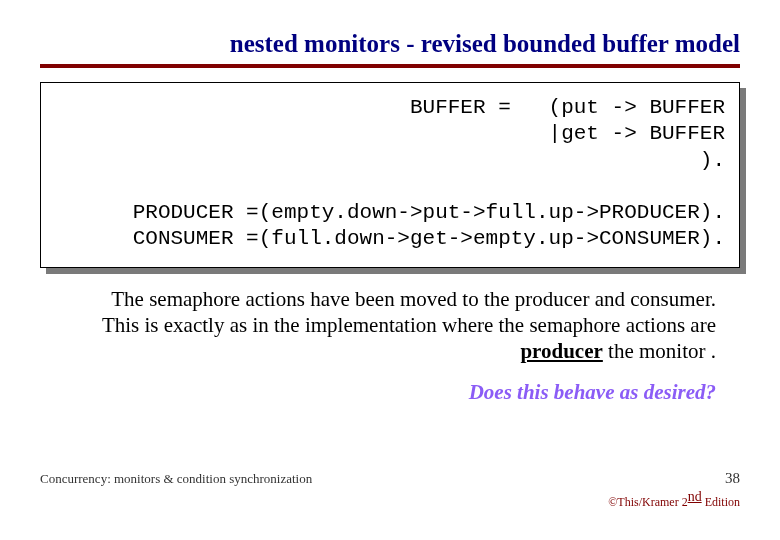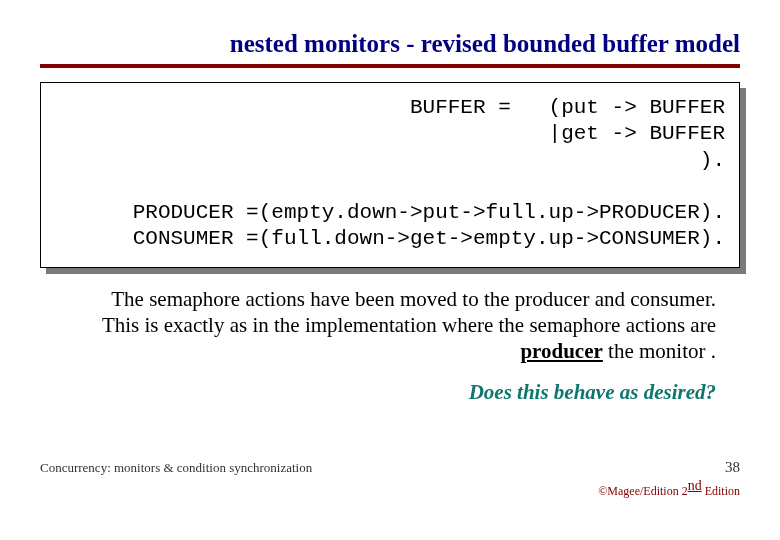--- a/index.html
+++ b/index.html
@@ -48,31 +48,31 @@
     line-height: 1.25;
     white-space: pre;
   }
   .para {
     font-size: 21px;
     line-height: 1.25;
     margin: 0 24px 16px 34px;
   }
   .para .u { text-decoration: underline; font-weight: bold; }
   .question {
-    color: #0f766e;
+    color: #8b5cf6;
     font-weight: bold;
     font-style: italic;
     font-size: 21px;
     margin: 0 24px 14px 34px;
   }
   .footer {
     position: absolute;
     left: 40px;
     right: 40px;
-    bottom: 41px;
+    bottom: 30px;
     font-size: 13px;
     color: #333;
   }
   .footer-row {
     display: flex;
     justify-content: space-between;
     align-items: baseline;
   }
   .pagenum { font-size: 15px; }
   .edition {
@@ -108,15 +108,15 @@
   <div class="question">Does this behave as desired?</div>
 
 </div>
 
 <div class="footer">
   <div class="footer-row">
     <span>Concurrency: monitors &amp; condition synchronization</span>
     <span class="pagenum">38</span>
   </div>
   <div class="edition">
-    <span>©Magee/Edition </span><span>2</span><sup>nd</sup><span> Edition</span>
+    <span>©This/Kramer </span><span>2</span><sup>nd</sup><span> Edition</span>
   </div>
 </div>
 
 </body></html>

